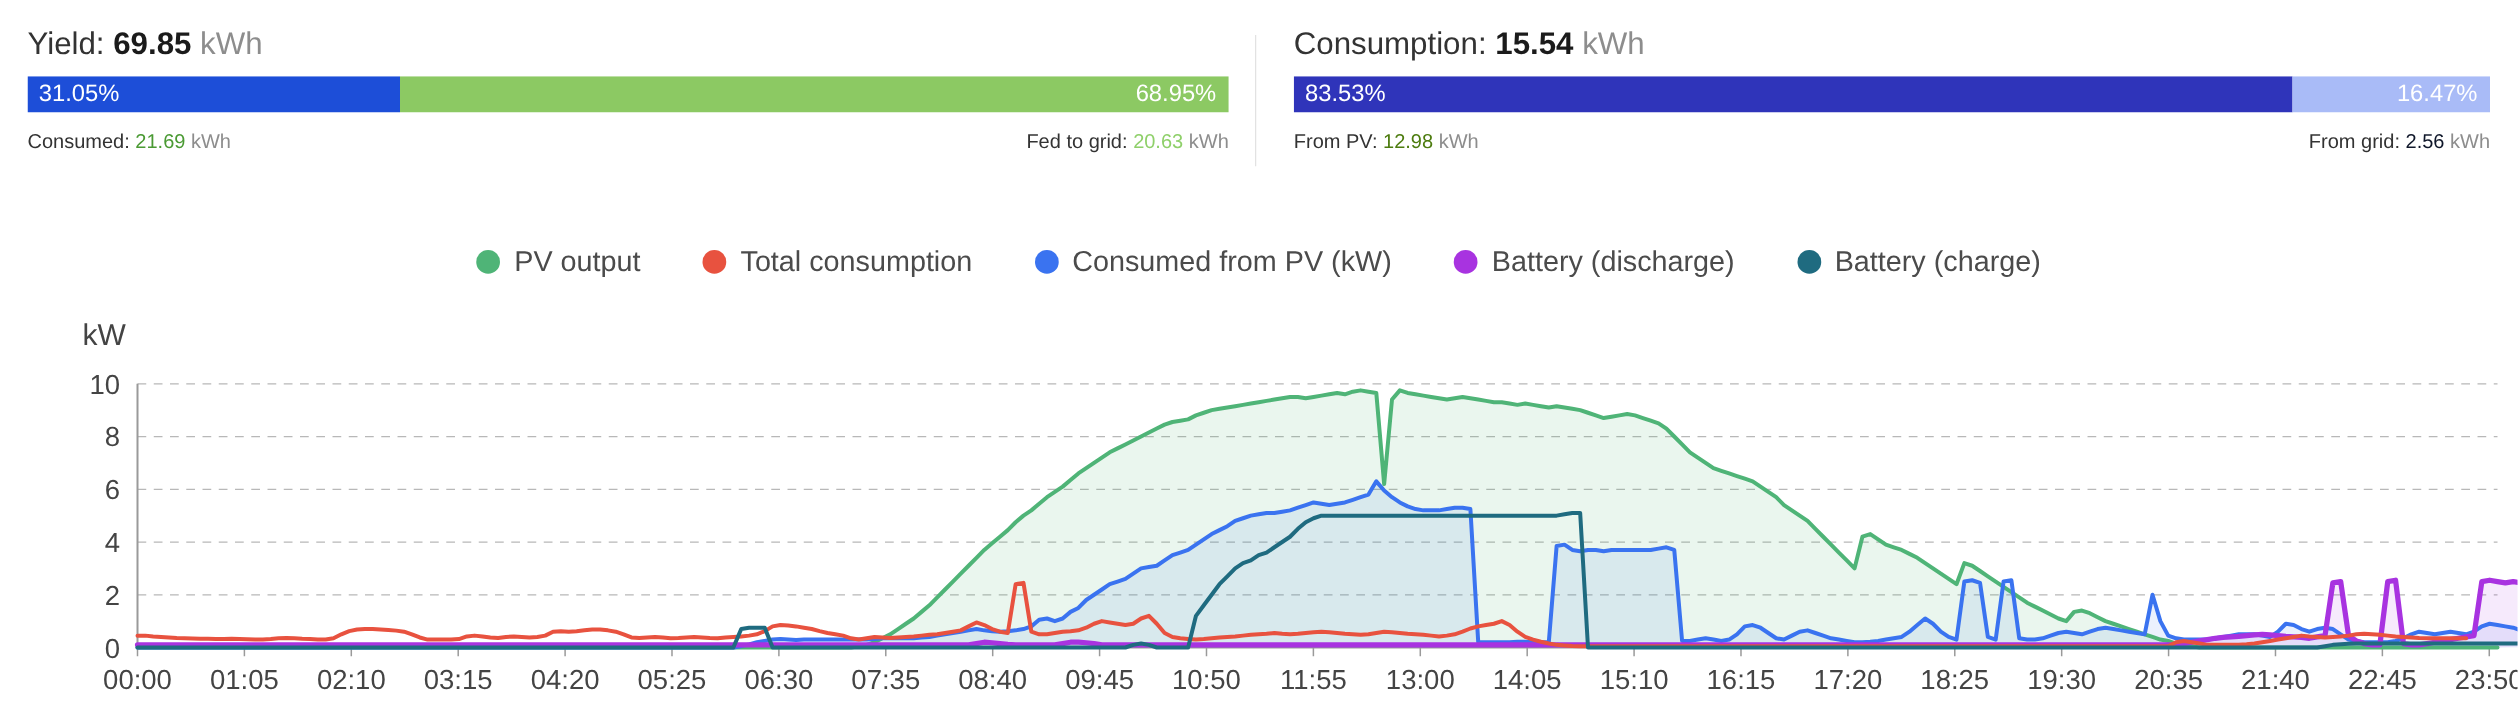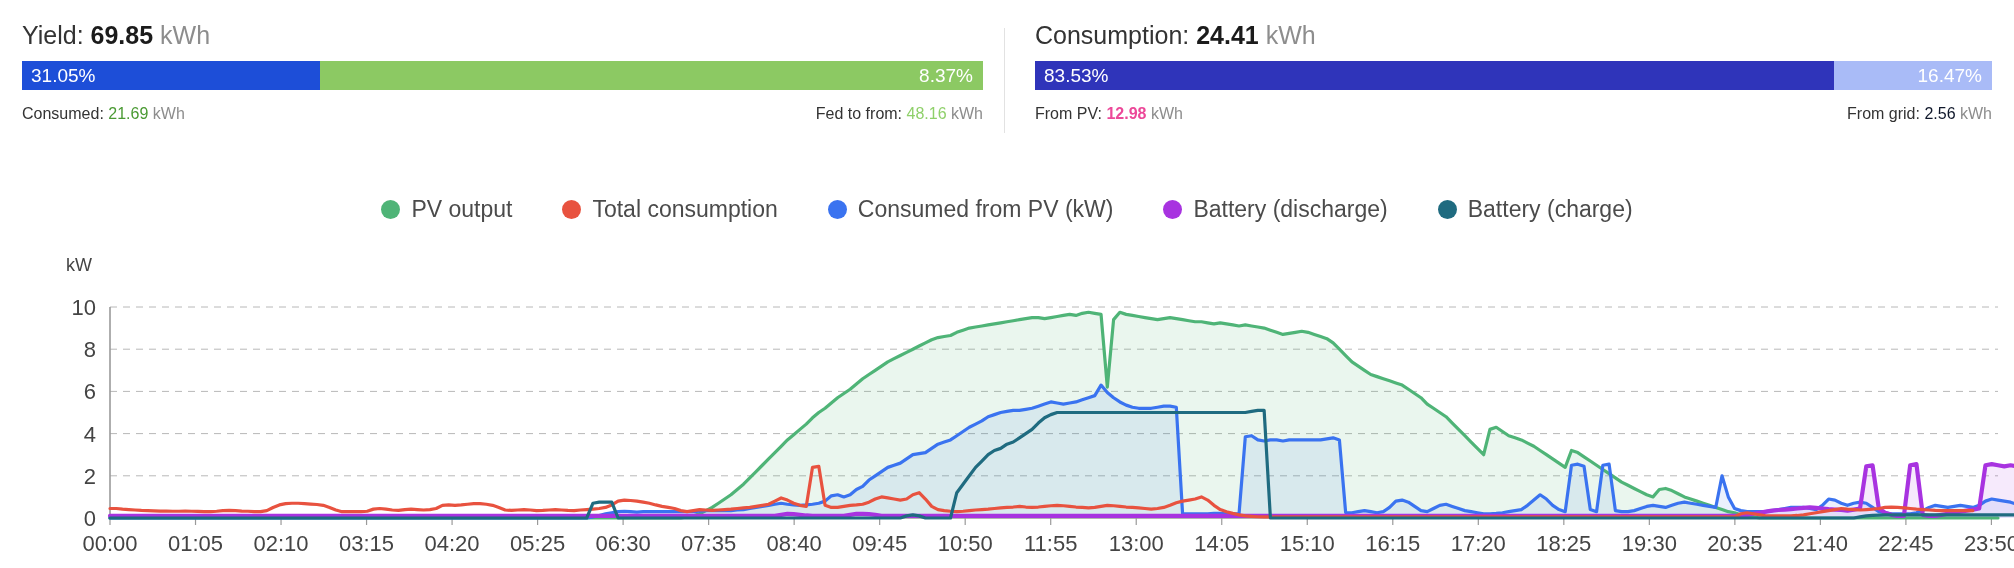--- a/index.html
+++ b/index.html
@@ -47,38 +47,38 @@
   .bar .seg.r{justify-content:flex-end;}
   .bar .seg.r .pct{margin-right:10px;}
 
   .footrow{
     margin-top:10px;display:flex;justify-content:space-between;
     font-size:16px;line-height:28px;color:#333333;white-space:nowrap;
   }
   .footrow .unit{color:#8d8d8d;}
   .v-green-d{color:#4a9a33;}
   .v-green-l{color:#8fd06a;}
-  .v-blue-d{color:#ec4899;font-weight:bold;}
+  .v-blue-d{color:#4d7c0f;}
   .v-blue-l{color:#0f172a;}
 
   
   .legend{
     position:absolute;top:196px;left:0;width:2014px;
     display:flex;justify-content:center;align-items:center;gap:16px;
   }
   .legend-item{display:flex;align-items:center;margin:0 17px;}
   .legend-dot{
     width:19px;height:19px;border-radius:50%;margin-right:11px;flex:none;
   }
   .legend-label{font-size:23px;color:#4b4b4b;line-height:26px;white-space:nowrap;}
 
   
   .chart-wrap{position:absolute;left:0;top:255px;width:2014px;height:313px;}
   .unit-label{
-    position:absolute;left:66px;top:0px;font-size:18px;color:#444444;
+    position:absolute;left:66px;top:0px;font-size:24px;color:#444444;
   }
   .chart-svg{position:absolute;left:0;top:0;}
 </style>
 </head>
 <body>
 
 <div class="page">
 
   <div class="summary">
     <div class="divider"></div>
@@ -87,41 +87,41 @@
       <div class="panel-title">
         <span>Yield:</span>
         <span class="val">69.85</span>
         <span class="unit">kWh</span>
       </div>
       <div class="bar" id="yield-bar">
         <div class="seg l" id="yield-seg-l" style="width: 31.05%; background: #1d4ed8;">
           <span class="pct">31.05%</span>
         </div>
         <div class="seg r" id="yield-seg-r" style="width: 68.95%; background: rgb(140, 201, 99);">
-          <span class="pct">8.37%</span>
+          <span class="pct">68.95%</span>
         </div>
       </div>
       <div class="footrow">
         <div>
           <span>Consumed:</span>
           <span class="v-green-d">21.69</span>
           <span class="unit">kWh</span>
         </div>
         <div>
-          <span>Fed to from:</span>
-          <span class="v-green-l">48.16</span>
+          <span>Fed to grid:</span>
+          <span class="v-green-l">20.63</span>
           <span class="unit">kWh</span>
         </div>
       </div>
     </div>
 
     <div class="panel right">
       <div class="panel-title">
         <span>Consumption:</span>
-        <span class="val">24.41</span>
+        <span class="val">15.54</span>
         <span class="unit">kWh</span>
       </div>
       <div class="bar" id="cons-bar">
         <div class="seg l" id="cons-seg-l" style="width: 83.53%; background: rgb(47, 52, 186); text-align: center;">
           <span class="pct">83.53%</span>
         </div>
         <div class="seg r" id="cons-seg-r" style="width: 16.47%; background: rgb(169, 187, 247);">
           <span class="pct">16.47%</span>
         </div>
       </div>

